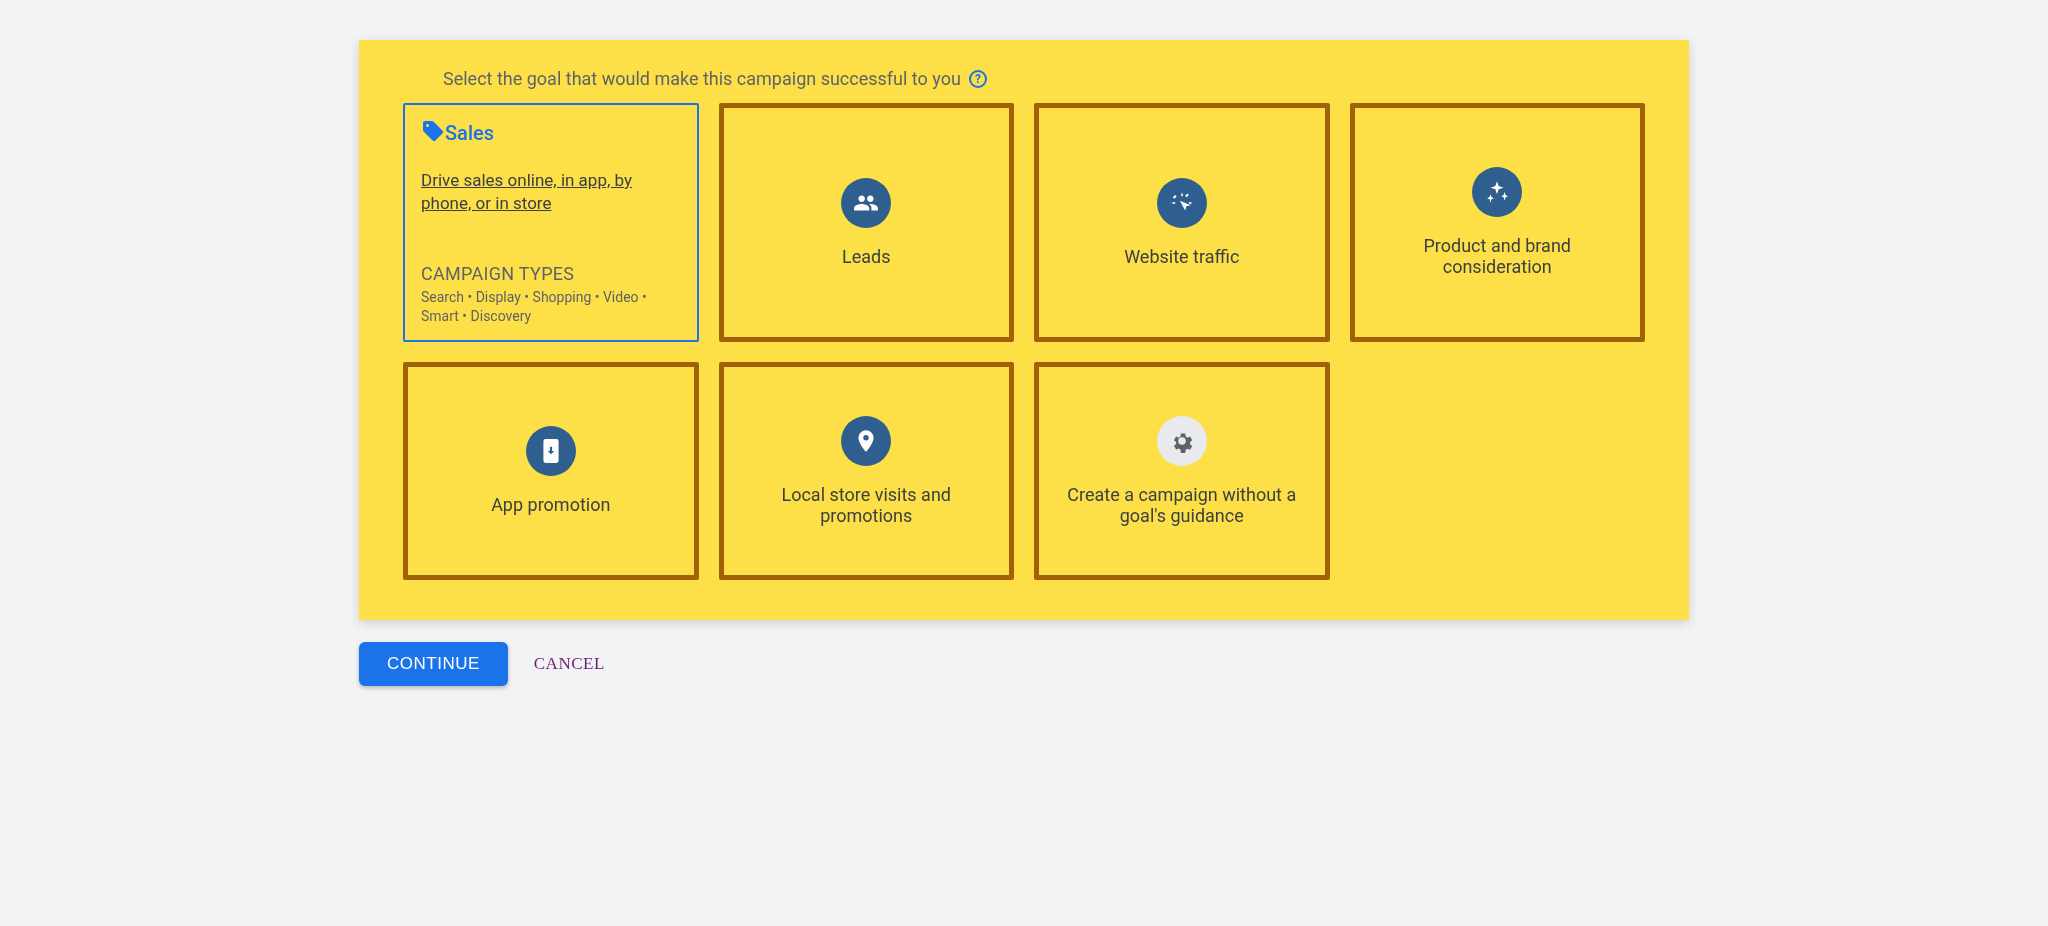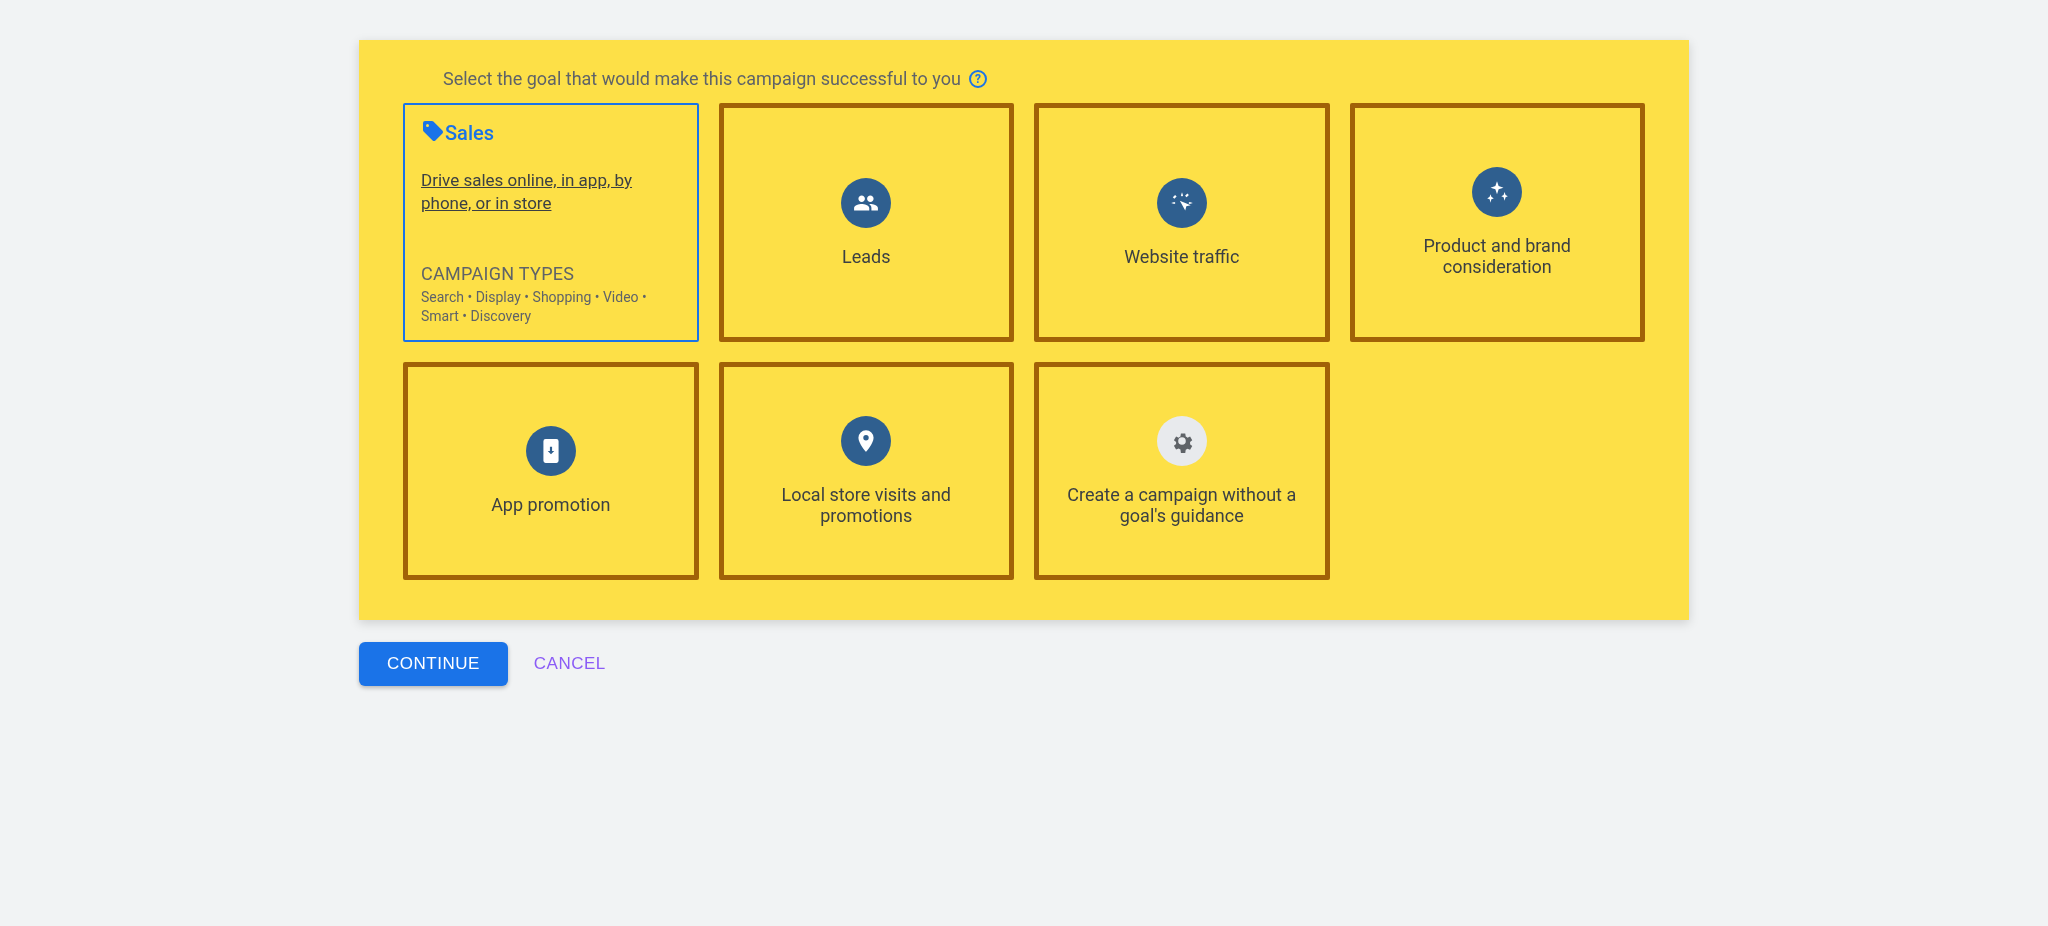--- a/index.html
+++ b/index.html
@@ -121,25 +121,26 @@
     font-size: 17px;
     font-weight: 500;
     letter-spacing: 0.5px;
     border-radius: 6px;
     box-shadow: 0 2px 4px rgba(0,0,0,0.25);
     cursor: pointer;
   }
   .btn-text {
     background: none;
     border: none;
-    color: #8b5cf6;
+    color: #701a75;
     font-size: 17px;
     font-weight: 500;
     letter-spacing: 0.5px;
     cursor: pointer;
+    font-family: Liberation Serif, serif;
   }
 </style>
 </head>
 <body>
 
 <div class="panel">
 
   <div class="prompt-row">
     <span>Select the goal that would make this campaign successful to you</span>
     <span class="help-icon">?</span>

